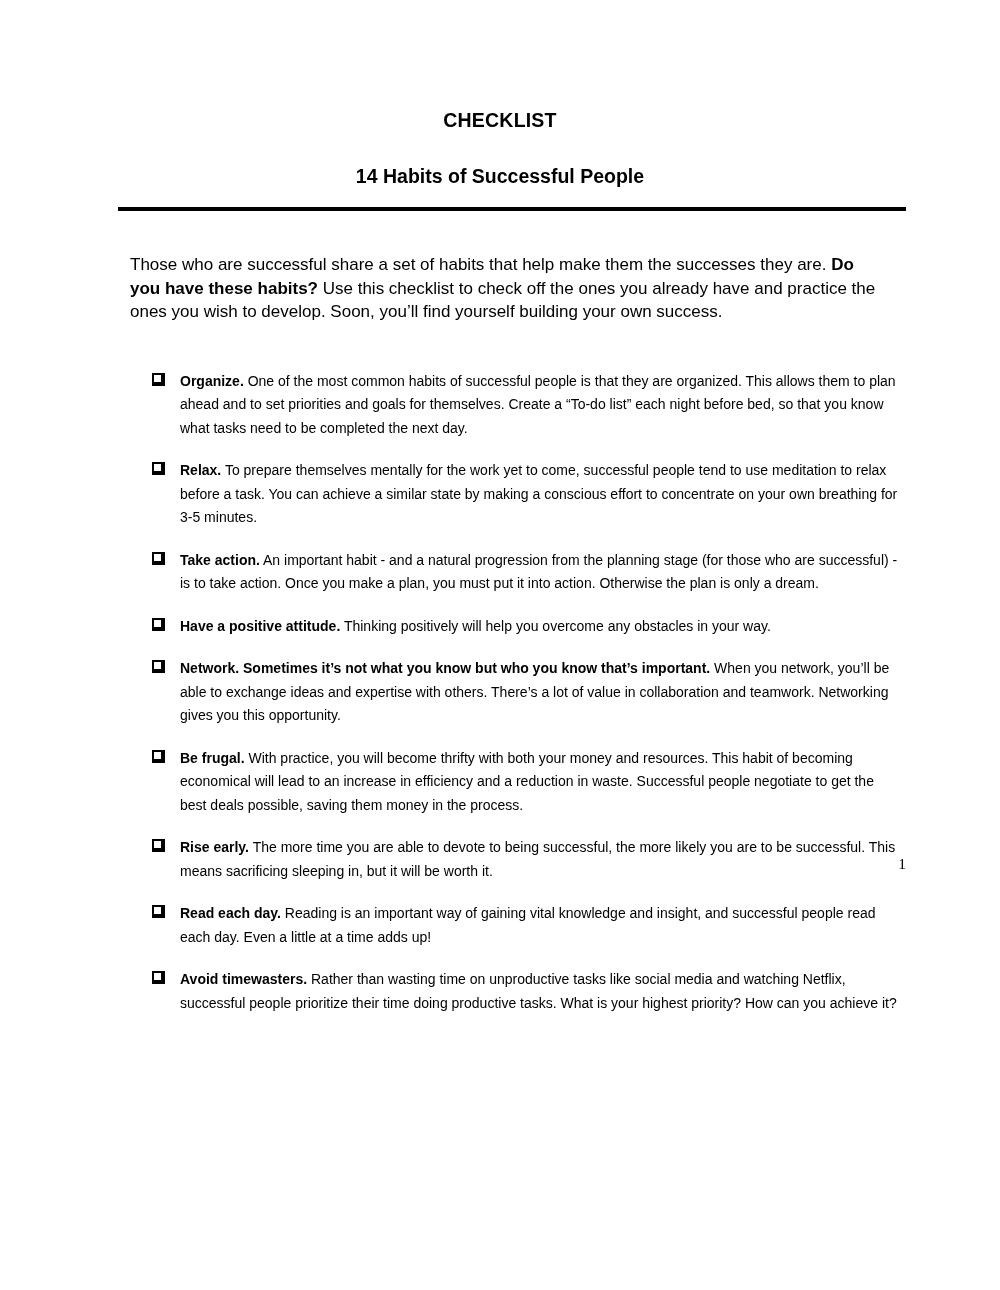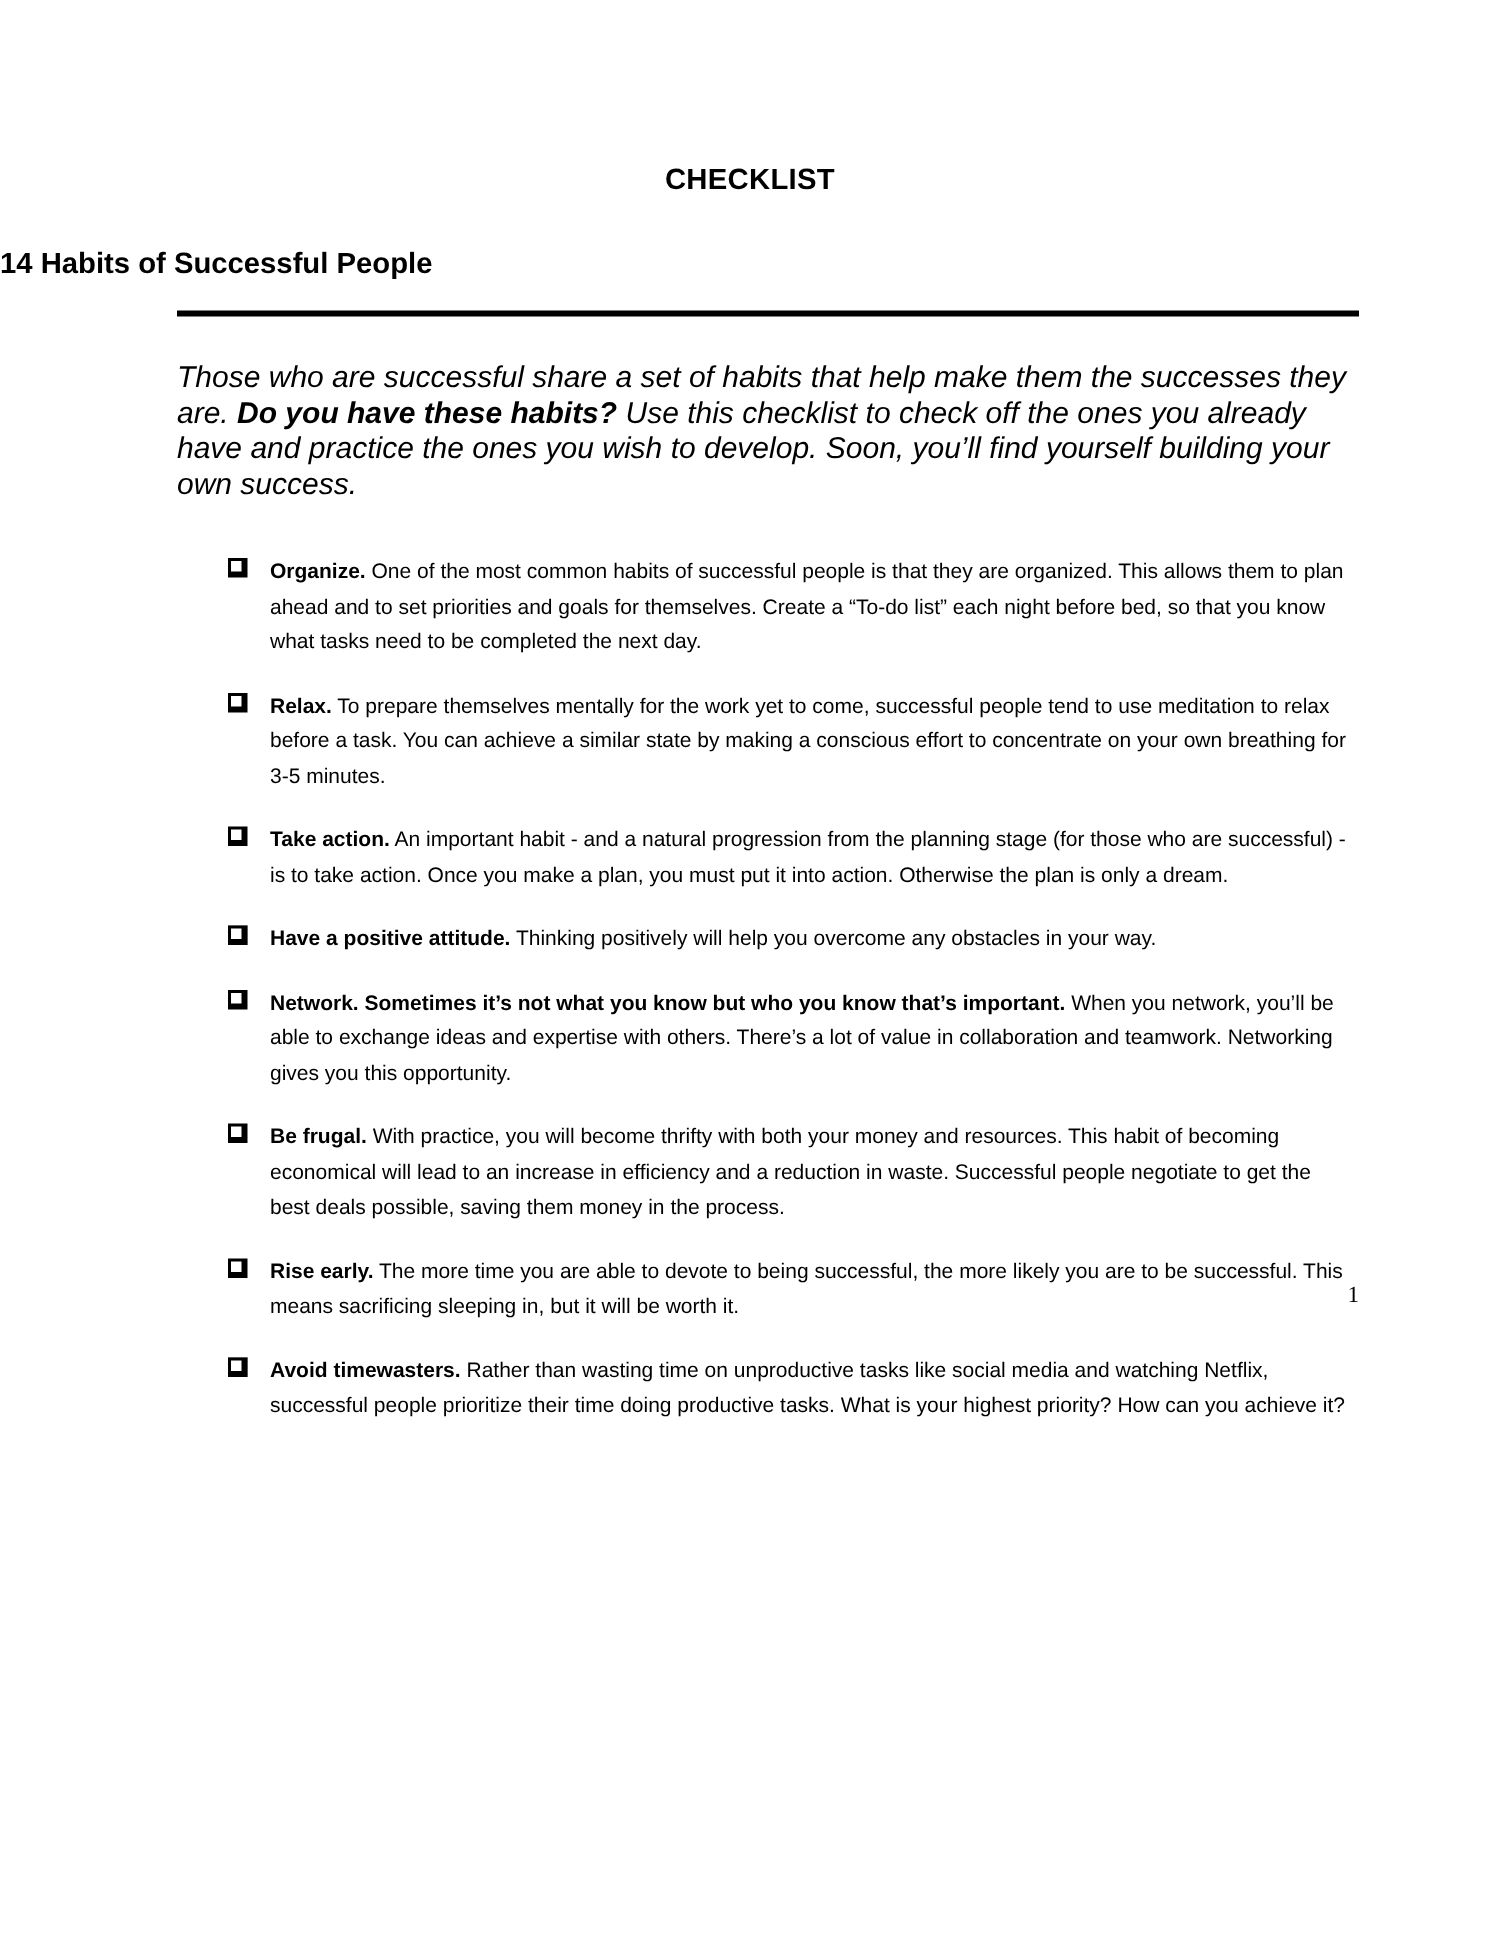--- a/index.html
+++ b/index.html
@@ -27,42 +27,42 @@
   .doc-title {
     text-align: center;
     font-size: 19.5px;
     font-weight: bold;
     letter-spacing: 0.2px;
     margin: 0;
     padding-top: 110px;
     line-height: 20px;
   }
   .doc-subtitle {
+    text-align: center;
     font-size: 19.5px;
     font-weight: bold;
     margin: 0;
     padding-top: 35px;
     line-height: 22px;
   }
   .header-rule {
     margin: 20px 94px 0 118px;
     height: 4px;
     background: #000000;
     font-size: 0;
     line-height: 0;
   }
 
   
   .intro {
-    margin: 0;
+    margin: 12px;
     padding: 30px 100px 0 118px;
-    font-size: 20px;
+    font-size: 17px;
     line-height: 23.5px;
     text-align: left;
-    font-style: italic;
   }
   .intro b { font-weight: bold; }
 
   
   .checklist {
     margin: 0;
     padding: 34px 100px 0 152px;
     list-style: none;
   }
   .check-item {
@@ -112,19 +112,19 @@
   <ul class="checklist" id="checklist">
       <li class="check-item"><span class="check-box"></span><span class="check-text"><b>Organize.</b><span> One of the most common habits of successful people is that they are organized. This allows them to plan ahead and to set priorities and goals for themselves. Create a “To-do list” each night before bed, so that you know what tasks need to be completed the next day.</span></span></li>
       <li class="check-item"><span class="check-box"></span><span class="check-text"><b>Relax.</b><span> To prepare themselves mentally for the work yet to come, successful people tend to use meditation to relax before a task. You can achieve a similar state by making a conscious effort to concentrate on your own breathing for 3-5 minutes.</span></span></li>
       <li class="check-item"><span class="check-box"></span><span class="check-text"><b>Take action.</b><span> An important habit - and a natural progression from the planning stage (for those who are successful) - is to take action. Once you make a plan, you must put it into action. Otherwise the plan is only a dream.</span></span></li>
       <li class="check-item"><span class="check-box"></span></li>
       <li class="check-item"><span class="check-box"></span><span class="check-text"><b>Have a positive attitude.</b><span> Thinking positively will help you overcome any obstacles in your way.</span></span></li>
       <li class="check-item"><span class="check-box"></span><span class="check-text"><b>Network. Sometimes it’s not what you know but who you know that’s important.</b><span> When you network, you’ll be able to exchange ideas and expertise with others. There’s a lot of value in collaboration and teamwork. Networking gives you this opportunity.</span></span></li>
       <li class="check-item"><span class="check-box"></span><span class="check-text"><b>Be frugal.</b><span> With practice, you will become thrifty with both your money and resources. This habit of becoming economical will lead to an increase in efficiency and a reduction in waste. Successful people negotiate to get the best deals possible, saving them money in the process.</span></span></li>
       <li class="check-item"><span class="check-box"></span><span class="check-text"><b>Rise early.</b><span> The more time you are able to devote to being successful, the more likely you are to be successful. This means sacrificing sleeping in, but it will be worth it.</span></span></li>
       <li class="check-item"><span class="check-box"></span></li>
-      <li class="check-item"><span class="check-box"></span></li>
+      <li class="check-item"><span class="check-box"></span><span class="check-text"><b>Read each day.</b><span> Reading is an important way of gaining vital knowledge and insight, and successful people read each day. Even a little at a time adds up!</span></span></li>
       <li class="check-item"><span class="check-box"></span><span class="check-text"><b>Avoid timewasters.</b><span> Rather than wasting time on unproductive tasks like social media and watching Netflix, successful people prioritize their time doing productive tasks. What is your highest priority? How can you achieve it?</span></span></li>
     </ul>
 
   <div class="page-number">1</div>
 
 </div>
 
 </body></html>

